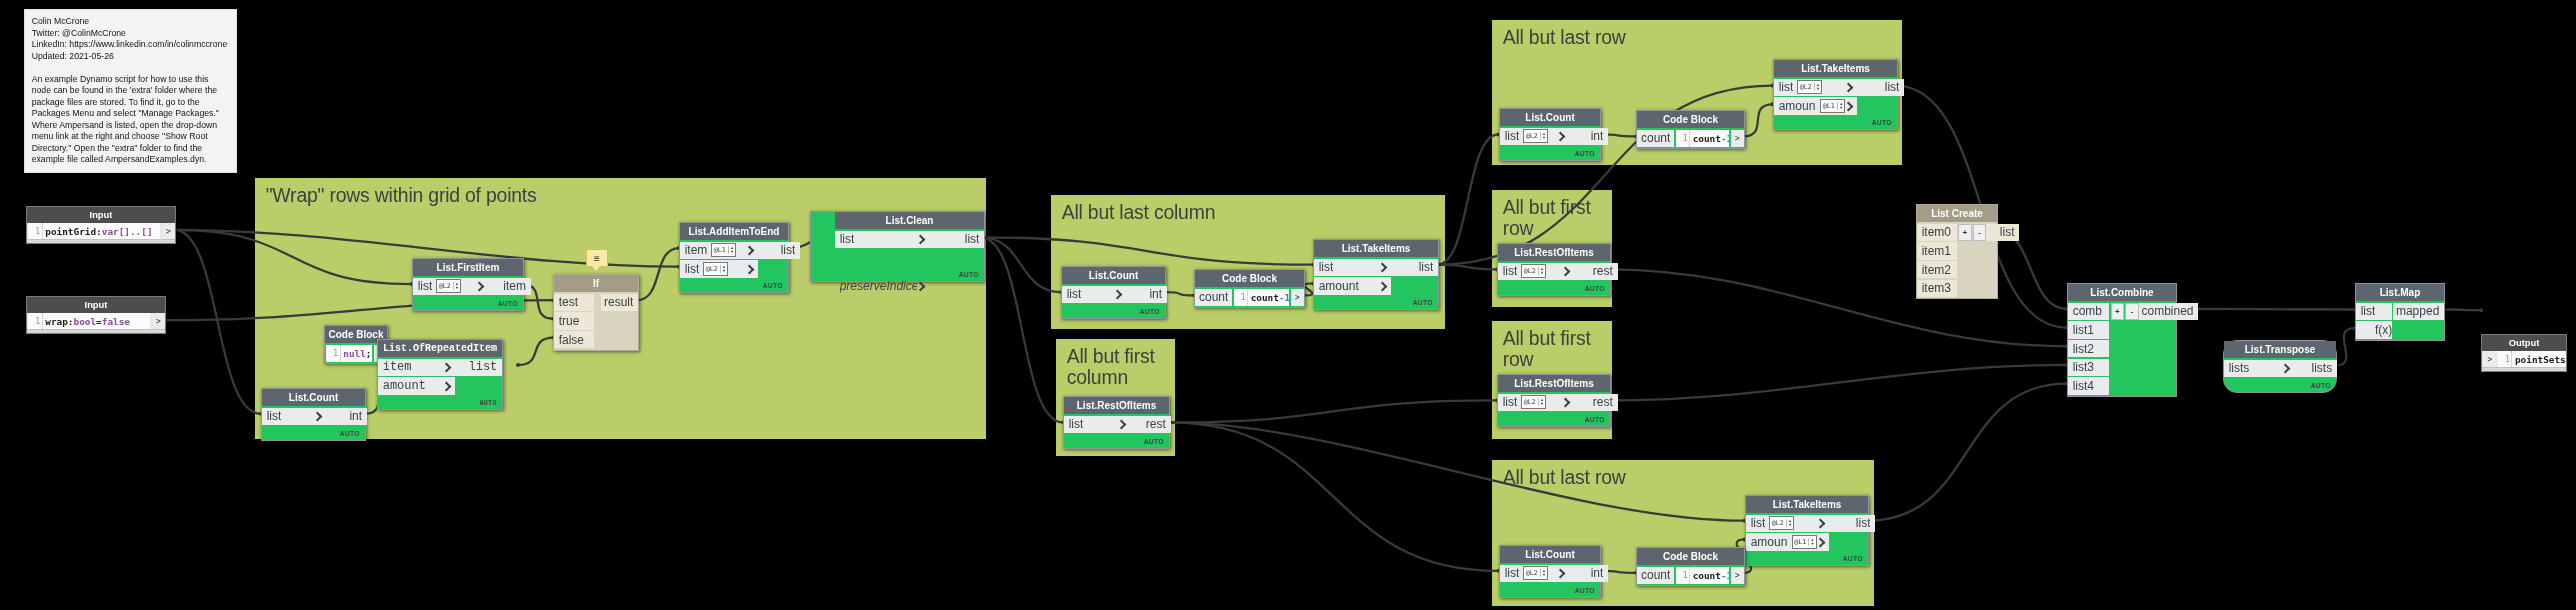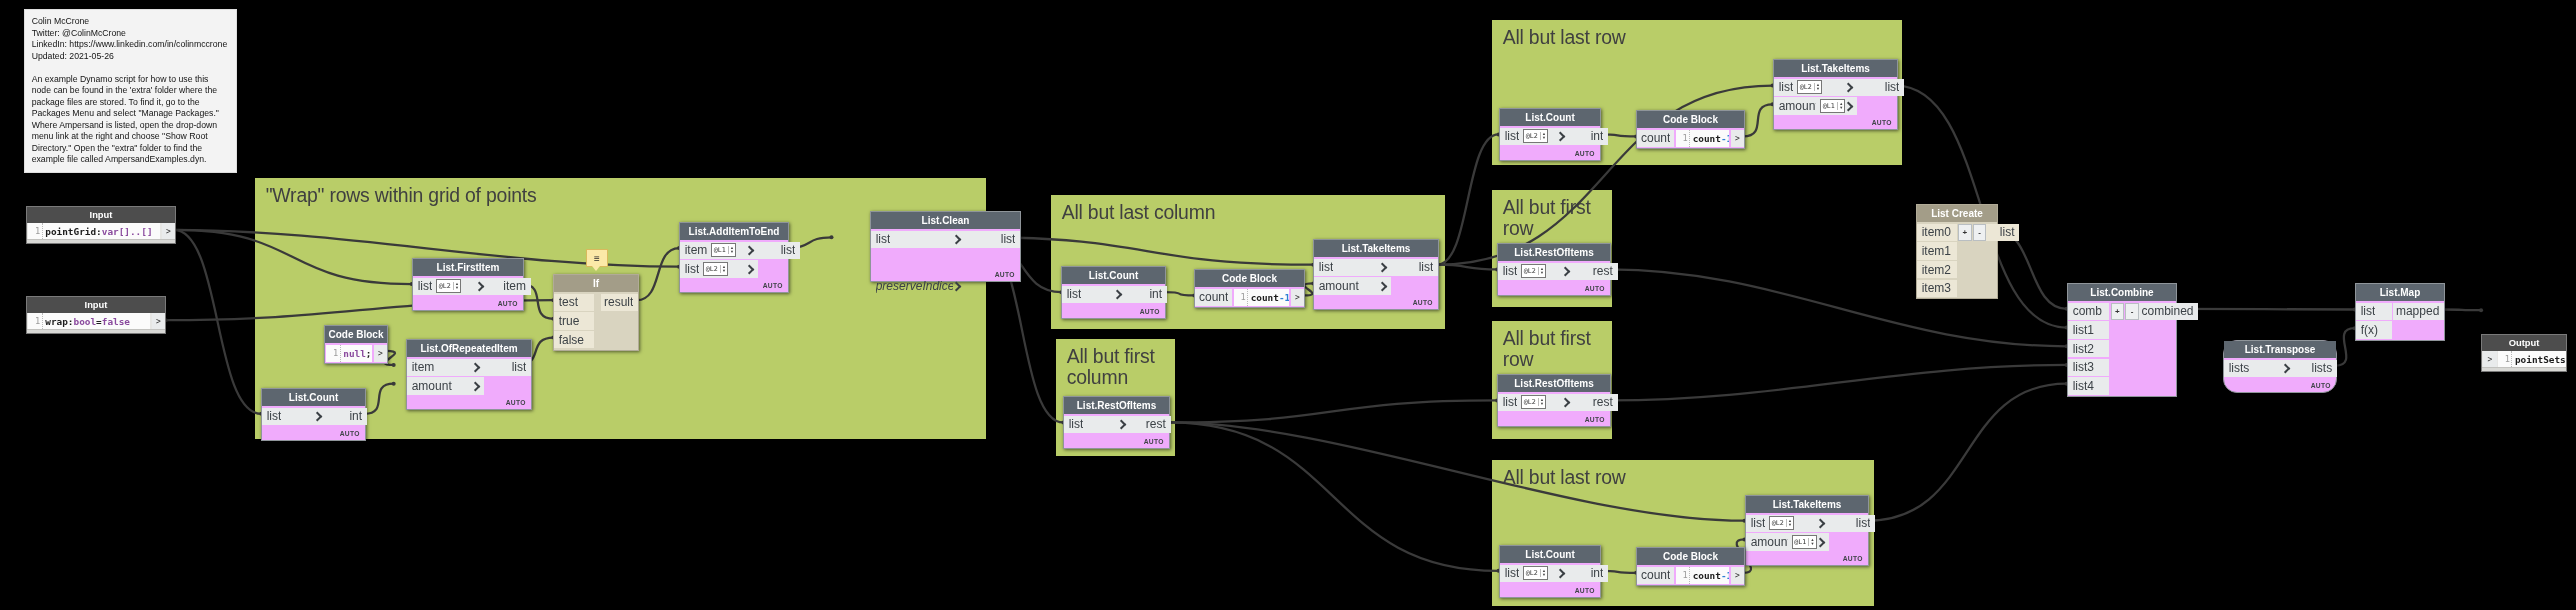--- a/index.html
+++ b/index.html
@@ -3,21 +3,21 @@
 <meta charset="utf-8">
 <style>
   html,body{margin:0;padding:0;background:#000;}
   #canvas{position:relative;overflow:hidden;background:#000;font-family:"Liberation Sans",sans-serif;}
   
   .group{position:absolute;z-index:1;}
   .group-title{padding:6.7px 0 0 10.7px;font-size:19.4px;font-weight:400;color:#404040;line-height:1.08;white-space:pre-line;letter-spacing:-0.2px;}
   
   #wires{position:absolute;left:0;top:0;z-index:2;}
   
-  .node{position:absolute;z-index:3;border:0.7px solid #8f959a;background:#f0abfc;box-shadow:1.3px 1.3px 3.3px rgba(0,0,0,.55);}
+  .node{position:absolute;z-index:3;border:0.7px solid #8f959a;background:#22c55e;box-shadow:1.3px 1.3px 3.3px rgba(0,0,0,.55);}
   .nh{height:17.4px;line-height:17.4px;text-align:center;background:#5d666f;color:#fff;font-size:10px;font-weight:700;overflow:hidden;white-space:nowrap;}
   .nb{display:flex;flex-direction:column;gap:1.3px;padding:1.3px 0;}
   .row{display:flex;height:17.4px;align-items:stretch;}
   .icell{display:flex;align-items:center;background:#e9ebec;padding-left:4.7px;flex:0 0 58%;min-width:0;}
   .ocell{display:flex;align-items:center;justify-content:flex-end;background:#e9ebec;padding:0 4.7px 0 2.7px;margin-left:auto;flex:0 0 32%;}
   .plabel{font-size:12px;color:#3c4247;white-space:nowrap;overflow:hidden;}
   .it .plabel{font-style:italic;}
   .chev{width:4.7px;height:4.7px;border-top:2px solid #3a3f44;border-right:2px solid #3a3f44;transform:rotate(45deg);margin-left:auto;margin-right:5.3px;flex:none;}
   .lvl{display:flex;align-items:center;margin-left:4px;border:0.7px solid #777;background:#fff;height:12px;padding:0 1.3px;flex:none;}
   .lvl .lvltxt{font-family:"DejaVu Sans Mono",monospace;font-size:6.7px;color:#333;}
@@ -249,21 +249,21 @@
         <div class="row">
           <div class="lineno">1</div>
           <div class="codecell">
             <span class="tok-k">null</span>
             <span class="tok-p">;</span>
           </div>
           <div class="portcell">&gt;</div>
         </div>
       </div>
     </div>
-    <div class="node" style="left: 406px; top: 339px; width: 124px;">
+    <div class="node" style="left: 377px; top: 339px; width: 124px; font-family: Liberation Mono, monospace;">
       <div class="nh">List.OfRepeatedItem</div>
       <div class="nb">
         <div class="row">
           <div class="icell">
             <span class="plabel">item</span>
             <span class="chev"></span>
           </div>
           <div class="ocell">
             <span class="plabel">list</span>
           </div>
@@ -349,21 +349,21 @@
               </span>
             </span>
             <span class="chev"></span>
           </div>
         </div>
       </div>
       <div class="nfoot">
         <span>AUTO</span>
       </div>
     </div>
-    <div class="node" style="left: 870px; top: 211px; width: 149px;">
+    <div class="node" style="left: 810px; top: 211px; width: 149px; padding-left: 24px;">
       <div class="nh">List.Clean</div>
       <div class="nb">
         <div class="row">
           <div class="icell" style="flex: 0 0 60%;">
             <span class="plabel">list</span>
             <span class="chev"></span>
           </div>
           <div class="ocell">
             <span class="plabel">list</span>
           </div>
@@ -744,21 +744,21 @@
       <div class="nb">
         <div class="row">
           <div class="icell" style="flex: 0 0 36%;">
             <span class="plabel">list</span>
           </div>
           <div class="ocell">
             <span class="plabel">mapped</span>
           </div>
         </div>
         <div class="row">
-          <div class="icell" style="flex: 0 0 36%;">
+          <div class="icell" style="flex: 0 0 36%; justify-content: flex-end;">
             <span class="plabel">f(x)</span>
           </div>
         </div>
       </div>
     </div>
     <div class="node io" style="left: 2481px; top: 286px; width: 84px; margin-top: 48px;">
       <div class="nh">Output</div>
       <div class="nb">
         <div class="row">
           <div class="portcell">&gt;</div>

